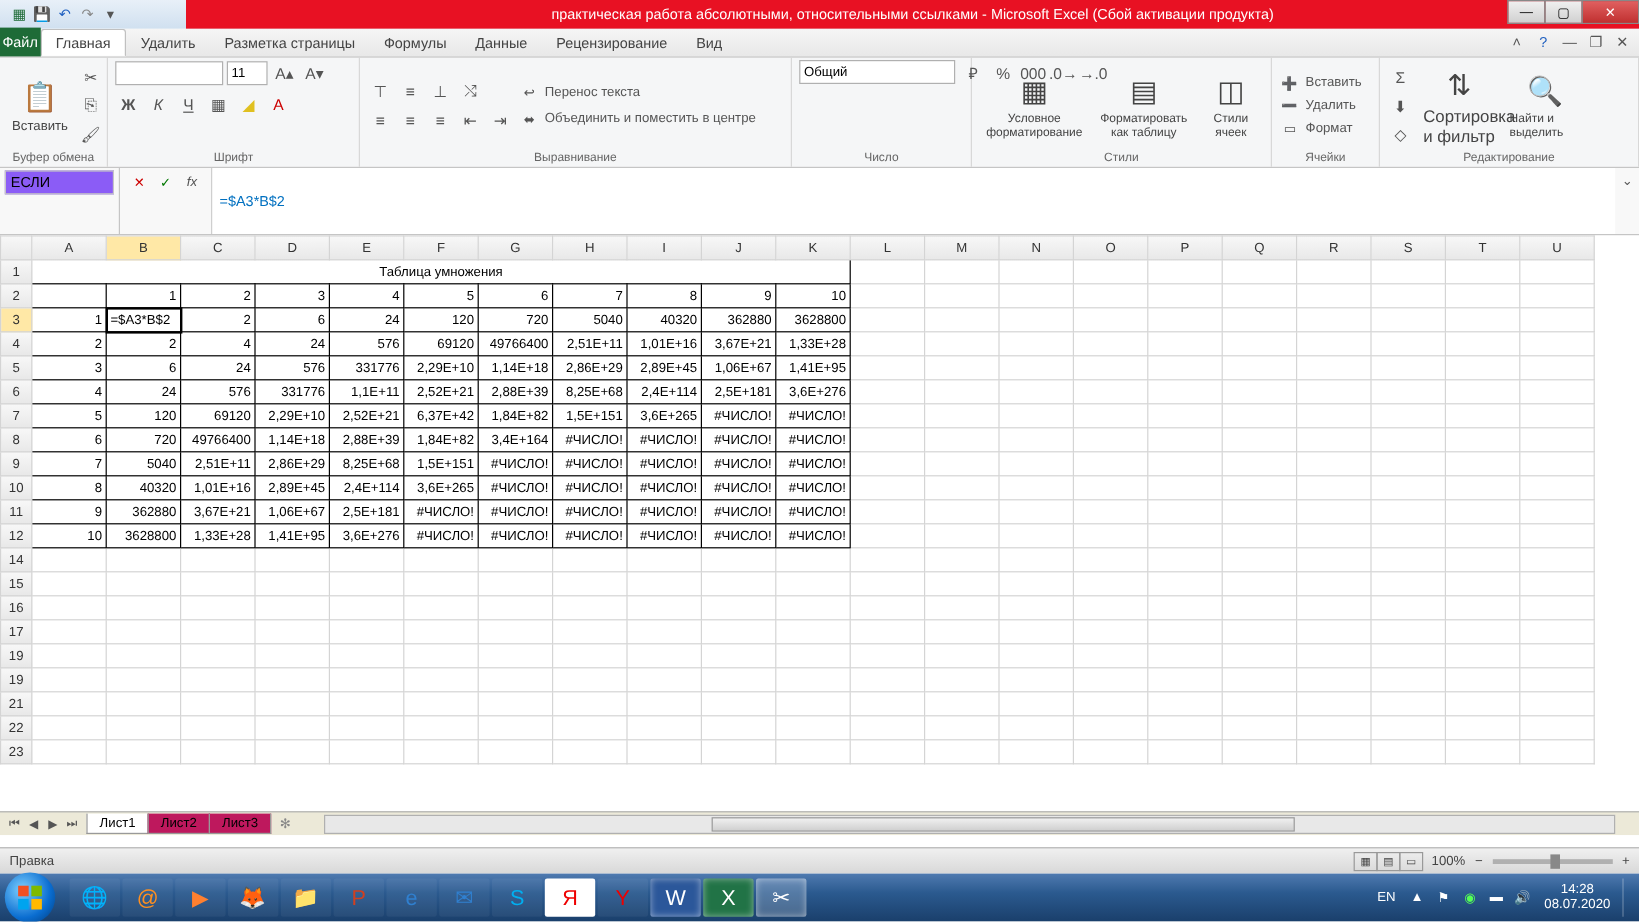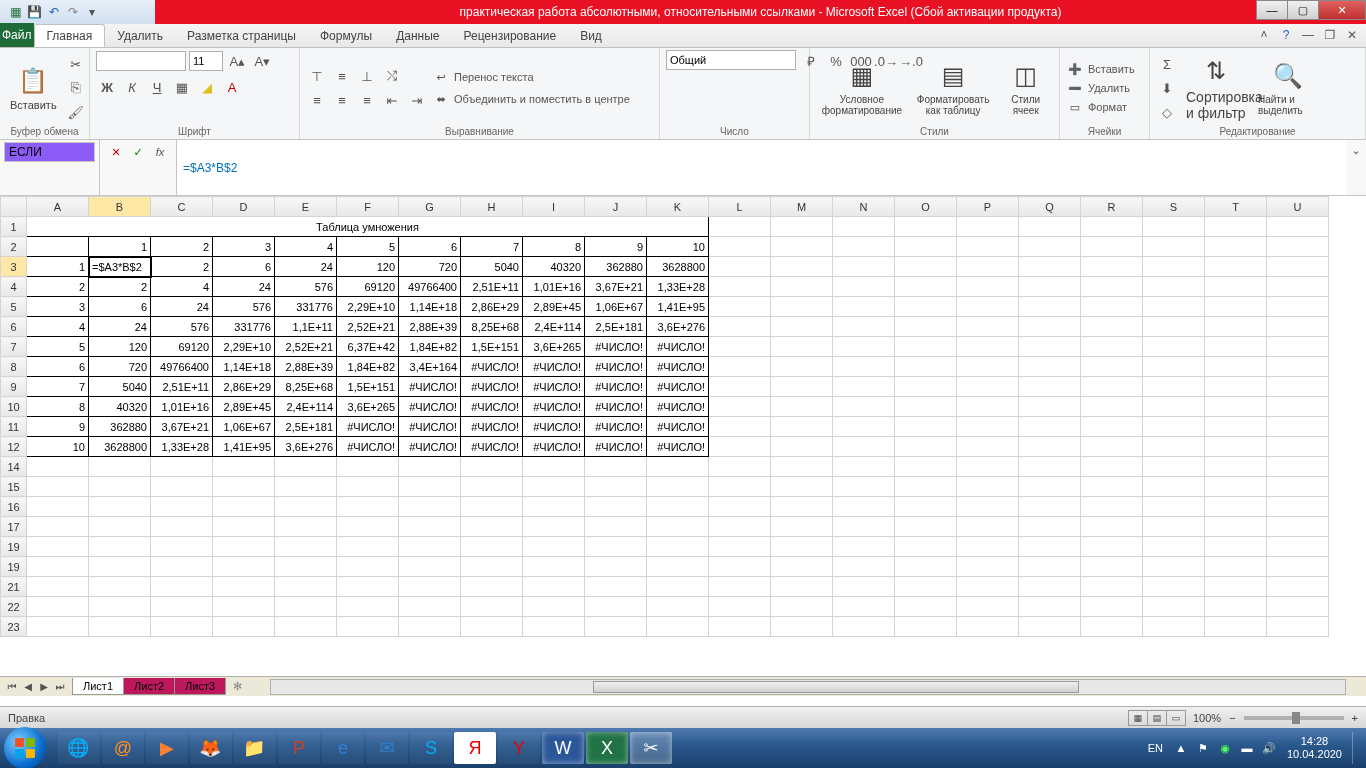--- a/index.html
+++ b/index.html
@@ -872,17 +872,17 @@
     <span>EN</span>
     <div class="tray-icons">
       <span>▲</span>
       <span>⚑</span>
       <span style="color:#5f5">◉</span>
       <span>▬</span>
       <span>🔊</span>
     </div>
     <div class="clock">
       <div>14:28</div>
-      <div>10.04.2020</div>
+      <div>08.07.2020</div>
     </div>
     <div style="width:10px;height:32px;border-left:1px solid rgba(255,255,255,0.3)"></div>
   </div>
 </div>
 
 </body></html>

